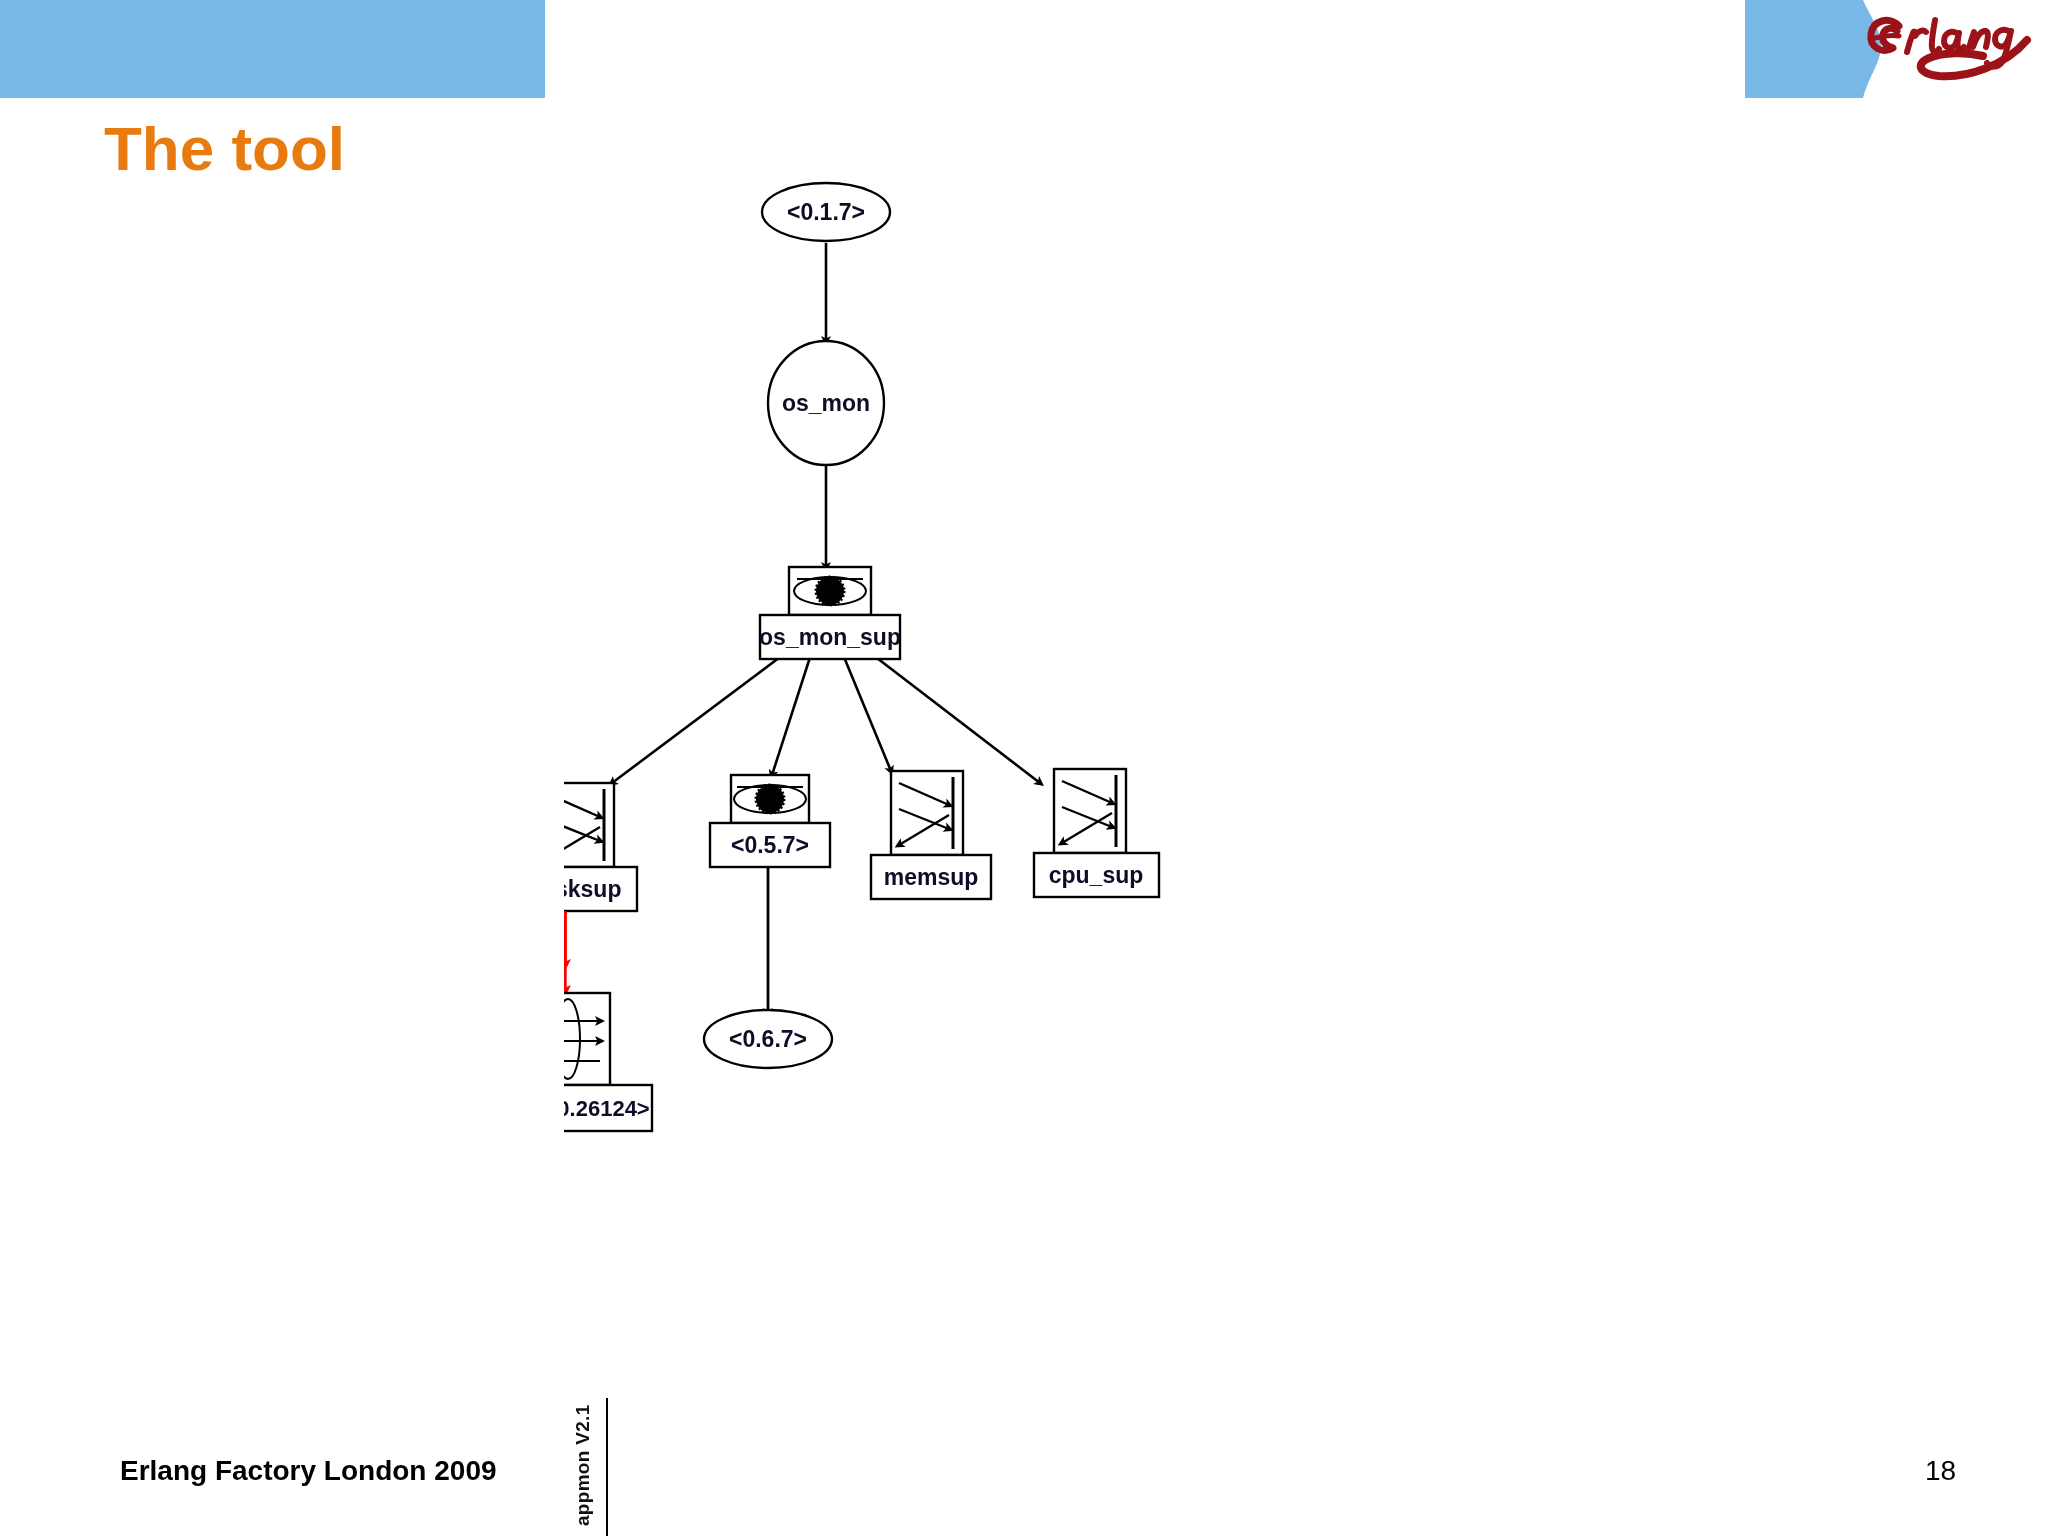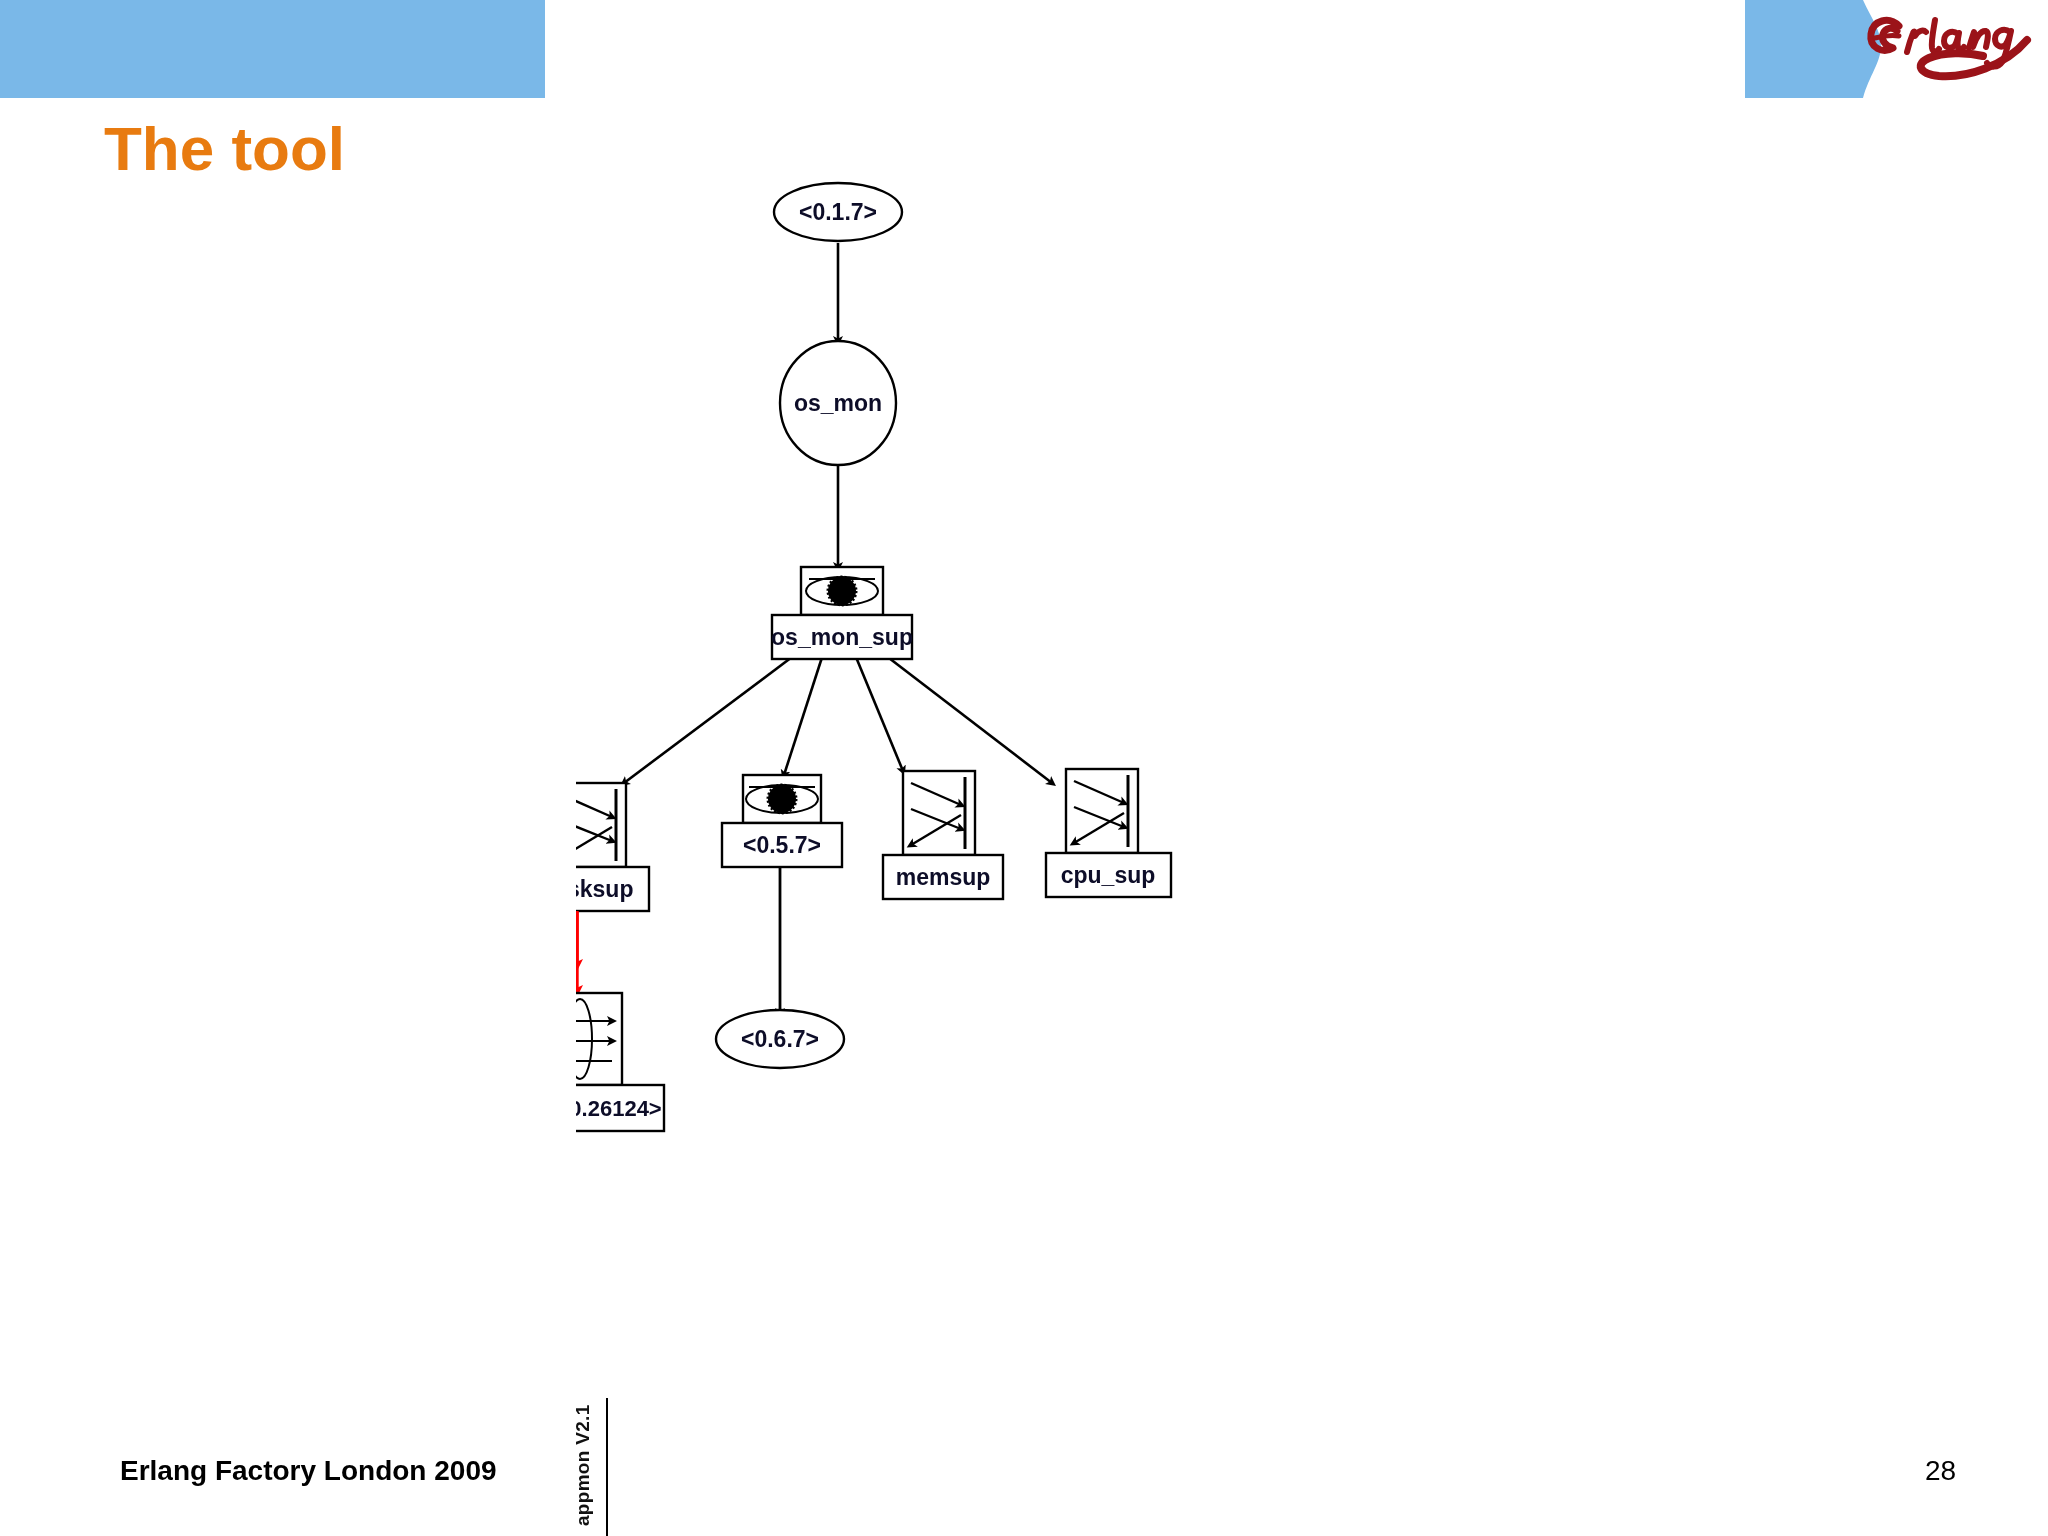--- a/index.html
+++ b/index.html
@@ -59,21 +59,21 @@
     transform:rotate(-90deg) translate(-118px,0px);
     white-space:nowrap;
     letter-spacing:0.3px;
   }
   .appmon-frameline{
     position:absolute;left:606px;top:1398px;width:2px;height:138px;
     background:#000;
   }
 
   
-  .graph{position:absolute;left:16px;top:0;}
+  .graph{position:absolute;left:4px;top:0;}
   .graph svg{display:block;}
 
   .nlabel{
     font-family:"Liberation Sans", sans-serif;
     font-size:23px;font-weight:bold;fill:#0d0d28;
   }
   .nlabel-sm{
     font-family:"Liberation Sans", sans-serif;
     font-size:22px;font-weight:bold;fill:#0d0d28;
   }
@@ -267,15 +267,15 @@
         </g>
 
       </svg>
     </div>
   </div>
 
   <div class="appmon-sidetext">appmon V2.1</div>
   <div class="appmon-frameline"></div>
 
   <div class="footer-left">Erlang Factory London 2009</div>
-  <div class="footer-right">28</div>
+  <div class="footer-right">18</div>
 
 </div>
 
 </body></html>

